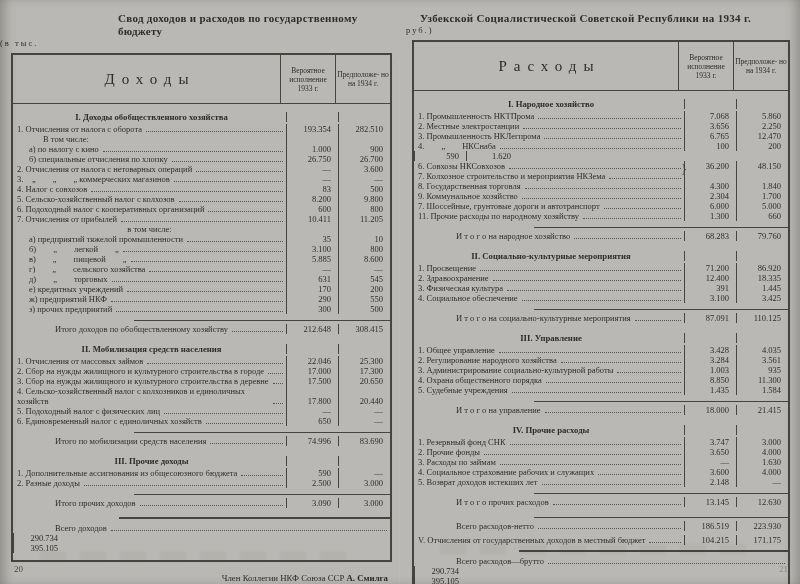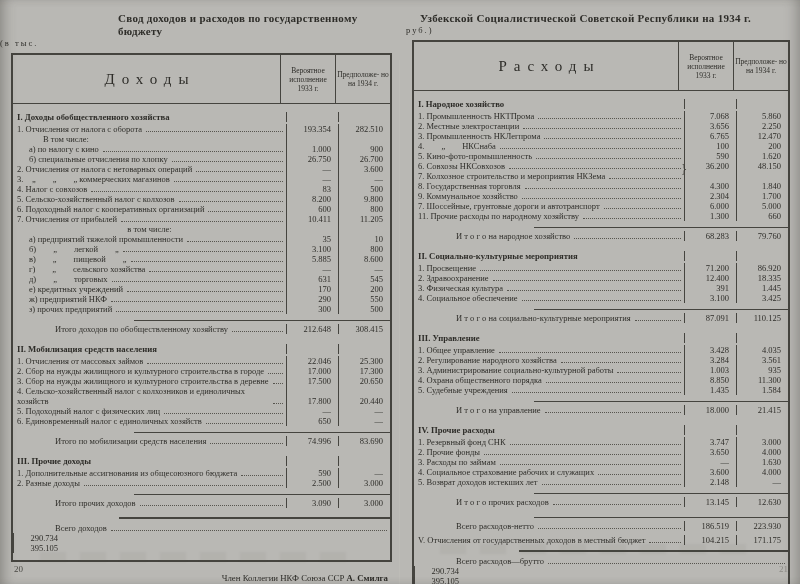--- a/index.html
+++ b/index.html
@@ -65,21 +65,21 @@
   }
   .row .v{
     width:52px;border-left:1px solid #45443f;
     display:flex;align-items:flex-end;justify-content:flex-end;
     padding-right:7px;box-sizing:border-box;position:relative;
   }
   .row .v span{display:block;}
   .brace{position:absolute;left:-4px;bottom:-3px;font-size:13px;color:#3c3b36;}
 
   .t-section{margin-top:6px;margin-bottom:2px;}
-  .t-section .lbl{display:block;font-weight:bold;font-size:8.7px;}
+  .t-section .lbl{display:block;text-align:center;font-weight:bold;font-size:8.7px;}
   .t-note .lbl{display:block;padding-left:30px;}
   .t-note.ctr .lbl{text-align:center;padding-left:0;}
   .ind .lbl{padding-left:16px;}
 
   .t-total{position:relative;margin-top:6px;padding-top:4px;padding-bottom:4px;}
   .t-total::before{
     content:'';position:absolute;top:0;left:32%;right:0;
     border-top:1px solid #45443f;
   }
   .t-total .lbl{padding-left:42px;}
@@ -594,24 +594,20 @@
               <span class="dots"></span>
             </div>
             <div class="v v33">
               <span>100</span>
             </div>
             <div class="v v34">
               <span>200</span>
             </div>
           </div>
           <div class="row t-item">
-            <div class="lbl">
-              <span class="txt">5. Кино-фото-промышленность</span>
-              <span class="dots"></span>
-            </div>
             <div class="v v33">
               <span>590</span>
             </div>
             <div class="v v34">
               <span>1.620</span>
             </div>
           </div>
           <div class="row t-item">
             <div class="lbl">
               <span class="txt">6. Совхозы НКСовхозов</span>

